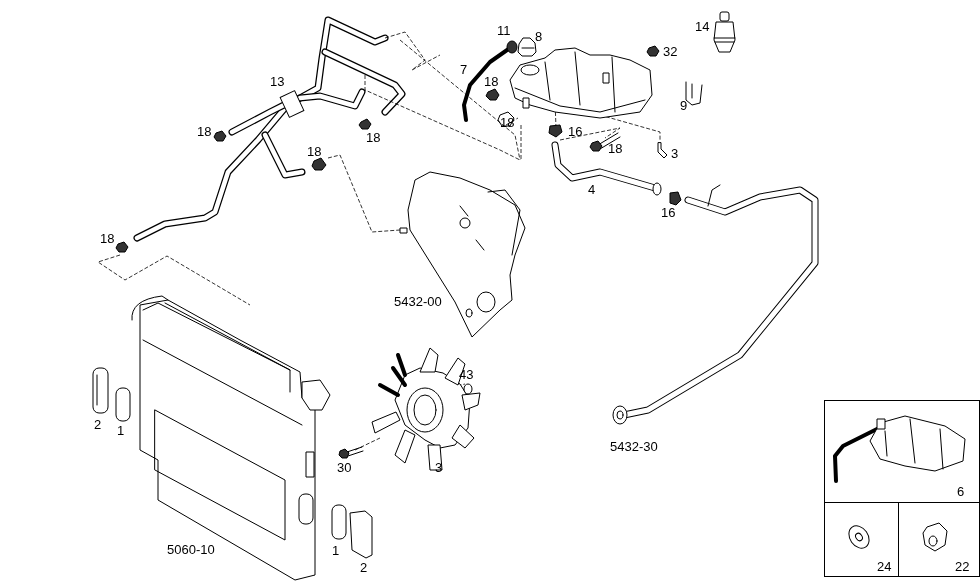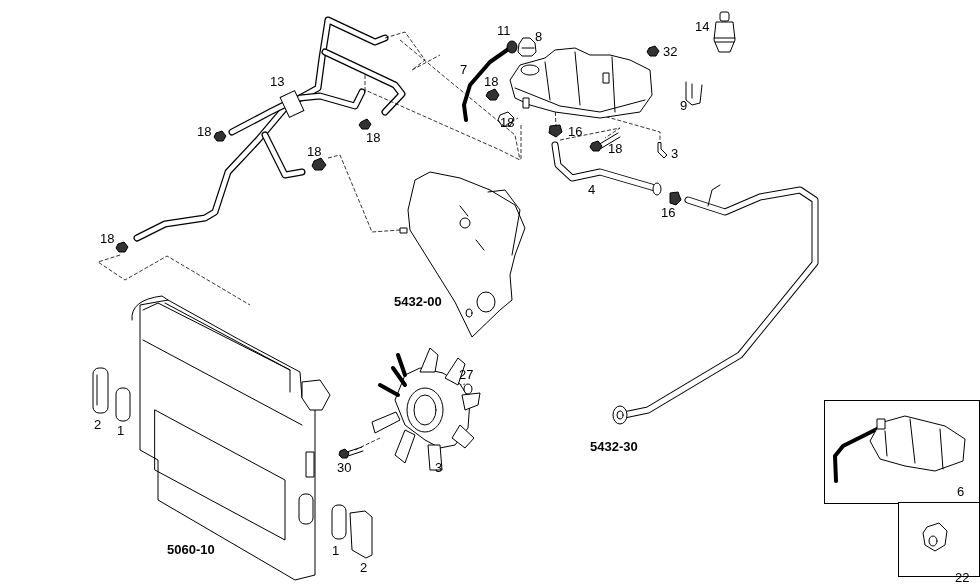--- a/index.html
+++ b/index.html
@@ -1,19 +1,19 @@
 <!DOCTYPE html>
 <html><head>
 <meta charset="utf-8">
 <style>
   html, body { margin: 0; padding: 0; background: #ffffff; }
   body { width: 980px; height: 587px; position: relative; overflow: hidden; font-family: "Liberation Sans", sans-serif; }
   #diagram { position: absolute; left: 0; top: 0; width: 980px; height: 587px; }
   .lbl { position: absolute; font-size: 13px; color: #000; line-height: 14px; white-space: nowrap; }
-  .grp { font-size: 13px; font-weight: bold; }
+  .grp { font-size: 13px; }
   svg .p { fill: none; stroke: #000; stroke-width: 1; stroke-linejoin: round; stroke-linecap: round; }
   svg .pw { fill: #fff; stroke: #000; stroke-width: 1; stroke-linejoin: round; }
   svg .dash { fill: none; stroke: #000; stroke-width: 0.8; stroke-dasharray: 4 2; }
   svg .thick { fill: none; stroke: #000; stroke-width: 7; stroke-linecap: round; stroke-linejoin: round; }
   svg .thickin { fill: none; stroke: #fff; stroke-width: 4.5; stroke-linecap: round; stroke-linejoin: round; }
   svg .hose { fill: none; stroke: #000; stroke-width: 4; stroke-linecap: round; stroke-linejoin: round; }
   svg .nut { fill: #333; stroke: #000; stroke-width: 1; }
   .box { position: absolute; border: 1px solid #000; background: #fff; }
 </style>
 </head>
@@ -190,43 +190,50 @@
 <span class="lbl" style="left:497px;top:24px">11</span>
 <span class="lbl" style="left:535px;top:30px">8</span>
 <span class="lbl" style="left:663px;top:45px">32</span>
 <span class="lbl" style="left:695px;top:20px">14</span>
 <span class="lbl" style="left:680px;top:99px">9</span>
 <span class="lbl" style="left:568px;top:125px">16</span>
 <span class="lbl" style="left:608px;top:142px">18</span>
 <span class="lbl" style="left:671px;top:147px">3</span>
 <span class="lbl" style="left:588px;top:183px">4</span>
 <span class="lbl" style="left:661px;top:206px">16</span>
-<span class="lbl" style="left:459px;top:368px">27</span>
+<span class="lbl" style="left:459px;top:368px">43</span>
 <span class="lbl" style="left:337px;top:461px">30</span>
 <span class="lbl" style="left:435px;top:461px">3</span>
 <span class="lbl" style="left:94px;top:418px">2</span>
 <span class="lbl" style="left:117px;top:424px">1</span>
 <span class="lbl" style="left:332px;top:544px">1</span>
 <span class="lbl" style="left:360px;top:561px">2</span>
 
 
 <span class="lbl grp" style="left:394px;top:295px">5432-00</span>
-<span class="lbl grp" style="left:590px;top:440px">5432-30</span>
+<span class="lbl grp" style="left:610px;top:440px">5432-30</span>
 <span class="lbl grp" style="left:167px;top:543px">5060-10</span>
 
 
 <div class="box" style="left:824px;top:400px;width:154px;height:102px">
   <svg width="154" height="102">
     <path class="hose" d="M58,25 L18,45 L10,55 L11,80"></path>
     <path class="pw" d="M45,40 L55,22 L80,15 L100,20 L120,25 L140,38 L138,60 L110,70 L80,65 L55,58 Z"></path>
     <path class="p" d="M60,30 L62,55 M85,18 L90,62 M115,28 L118,68"></path>
     <rect class="pw" x="52" y="18" width="8" height="10"></rect>
   </svg>
   <span class="lbl" style="left:132px;top:84px">6</span>
 </div>
+<div class="box" style="left:824px;top:502px;width:74px;height:73px">
+  <svg width="74" height="73">
+    <ellipse class="pw" cx="34" cy="34" rx="9" ry="12" transform="rotate(-35 34 34)"></ellipse>
+    <ellipse class="p" cx="34" cy="34" rx="3" ry="4" transform="rotate(-35 34 34)"></ellipse>
+  </svg>
+  <span class="lbl" style="left:52px;top:57px">24</span>
+</div>
 <div class="box" style="left:898px;top:502px;width:80px;height:73px">
   <svg width="80" height="73">
     <polygon class="pw" points="28,24 40,20 48,28 46,42 36,48 26,42 24,30"></polygon>
     <ellipse class="p" cx="34" cy="38" rx="4" ry="5"></ellipse>
   </svg>
-  <span class="lbl" style="left:56px;top:68px">22</span>
+  <span class="lbl" style="left:56px;top:57px">22</span>
 </div>
 </div>
 
 </body></html>

